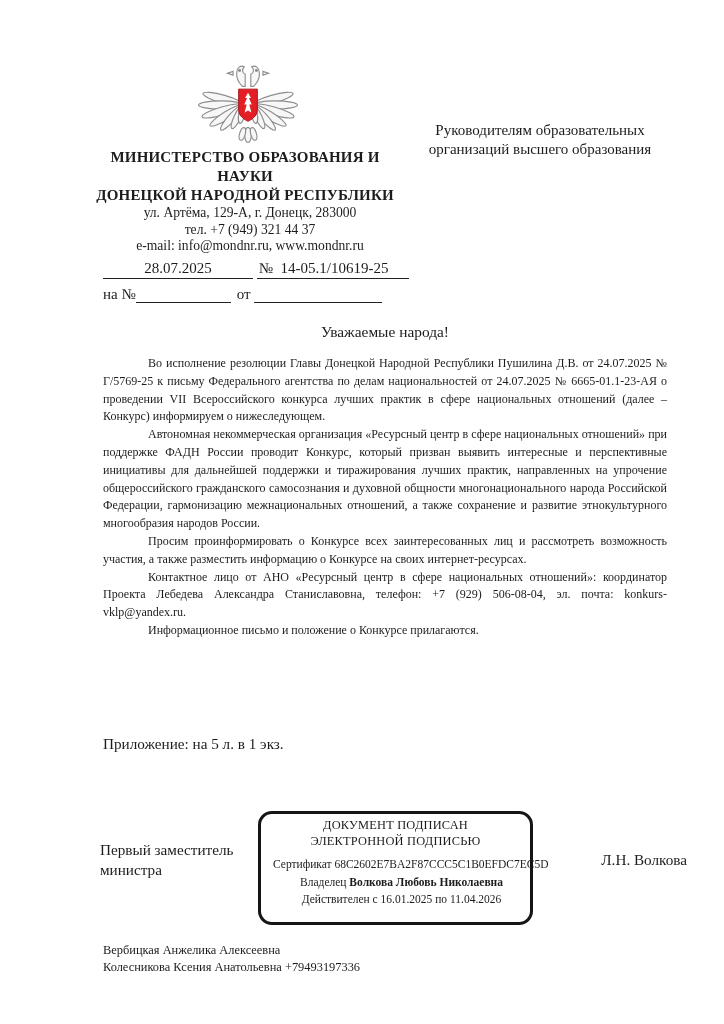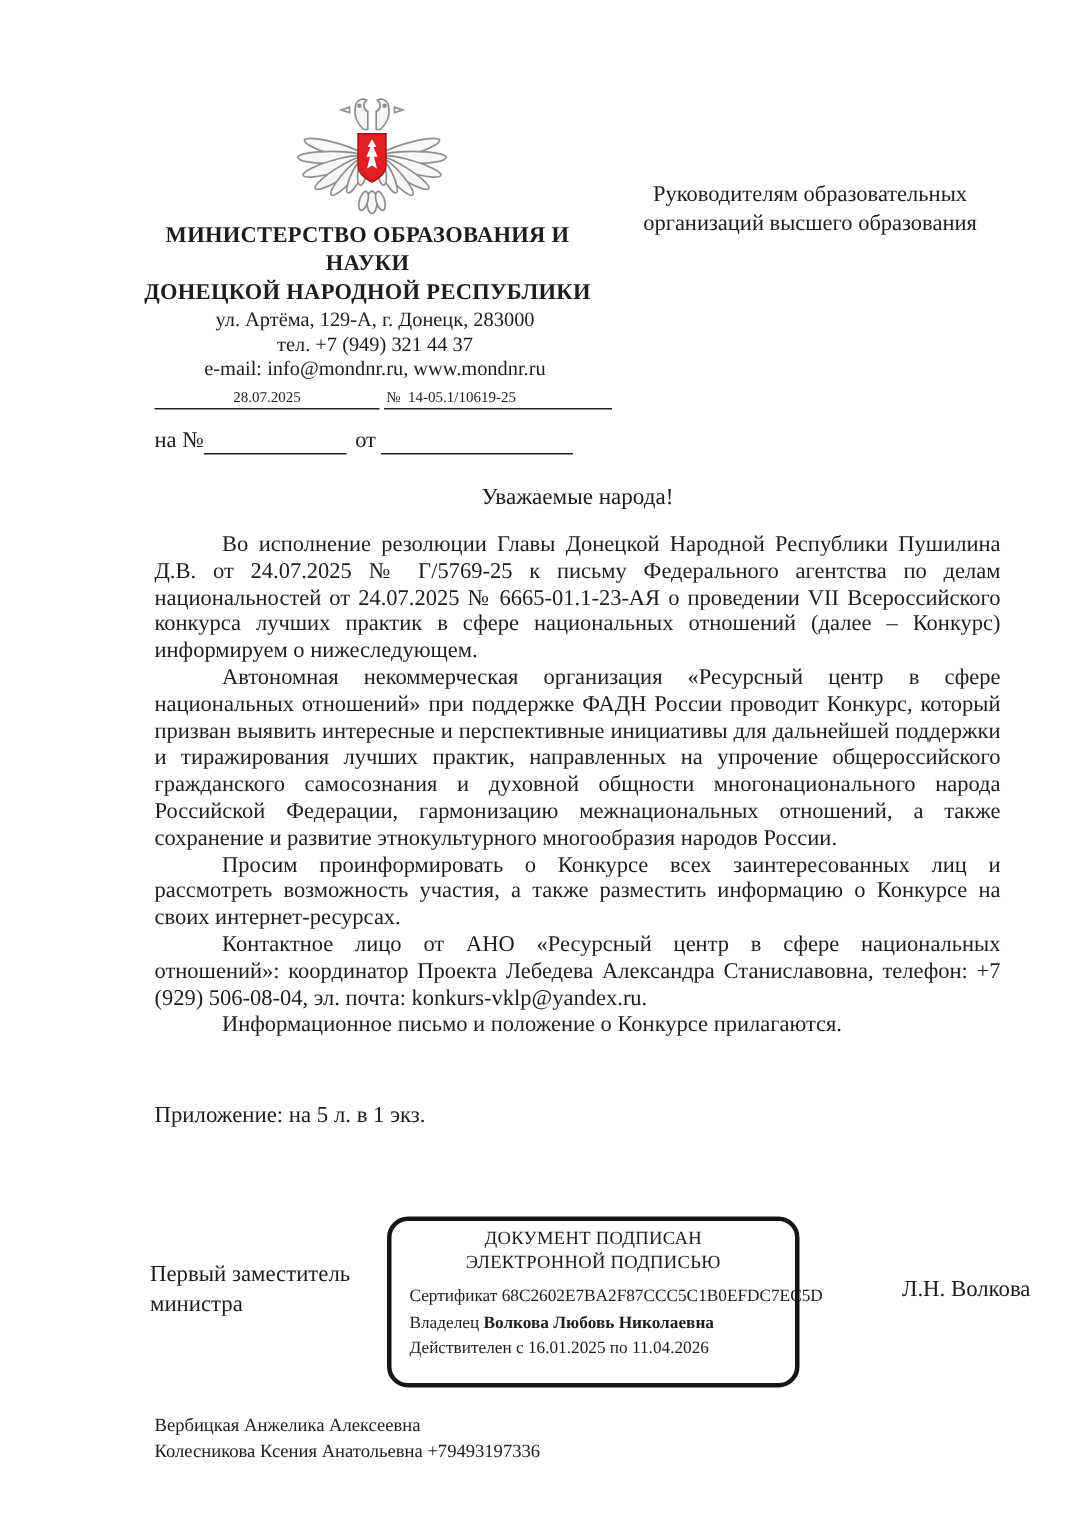--- a/index.html
+++ b/index.html
@@ -19,58 +19,58 @@
     letter-spacing:.2px;
   }
   .contact{
     position:absolute;left:100px;top:205px;width:300px;
     text-align:center;font-size:13.6px;line-height:16.5px;
   }
   .addressee{
     position:absolute;left:413px;top:121px;width:254px;
     text-align:center;font-size:15px;line-height:19px;
   }
-  .ref1{position:absolute;left:103px;top:260px;font-size:10px;}
+  .ref1{position:absolute;left:103px;top:260px;font-size:15px;}
   .ref1 .u-date{
     display:inline-block;width:150px;text-align:center;
     border-bottom:1px solid #222;padding-bottom:1px;
   }
   .ref1 .u-num{
     display:inline-block;min-width:140px;
     border-bottom:1px solid #222;padding:0 10px 1px 2px;
   }
   .ref2{position:absolute;left:103px;top:286px;font-size:15px;}
   .blank{display:inline-block;border-bottom:1px solid #222;height:14px;vertical-align:bottom;}
   .b1{width:95px;margin-right:6px;}
   .b2{width:128px;}
   .salutation{
     position:absolute;left:103px;top:323px;width:564px;
     text-align:center;font-size:15.4px;
   }
   .body{
     position:absolute;left:103px;top:355px;width:564px;
-    font-size:15px;line-height:17.8px;text-align:justify;
+    font-size:12px;line-height:17.8px;text-align:justify;
   }
   .body p{margin:0;text-indent:45px;}
   .attachment{position:absolute;left:103px;top:735px;font-size:15.2px;}
   .sig-title{
     position:absolute;left:100px;top:840px;width:165px;
     font-size:15.2px;line-height:20px;
   }
   .stamp{
     position:absolute;left:258px;top:811px;width:275px;height:114px;
     border:3px solid #151515;border-radius:14px;box-sizing:border-box;
     background:#fff;
   }
   .stamp-title{
     margin-top:4px;text-align:center;
     font-size:12.4px;line-height:15.5px;letter-spacing:.2px;
   }
   .stamp-rows{margin:7px 0 0 12px;}
-  .stamp-row{font-size:11.5px;line-height:17.5px;white-space:nowrap;}
+  .stamp-row{font-size:11.5px;line-height:17.5px;white-space:nowrap;text-align:center;}
   .sig-name{
     position:absolute;left:572px;top:851px;width:115px;
     text-align:right;font-size:15.2px;
   }
   .footer{
     position:absolute;left:103px;top:942px;
     font-size:12.4px;line-height:16.5px;
   }
 </style>
 </head>

